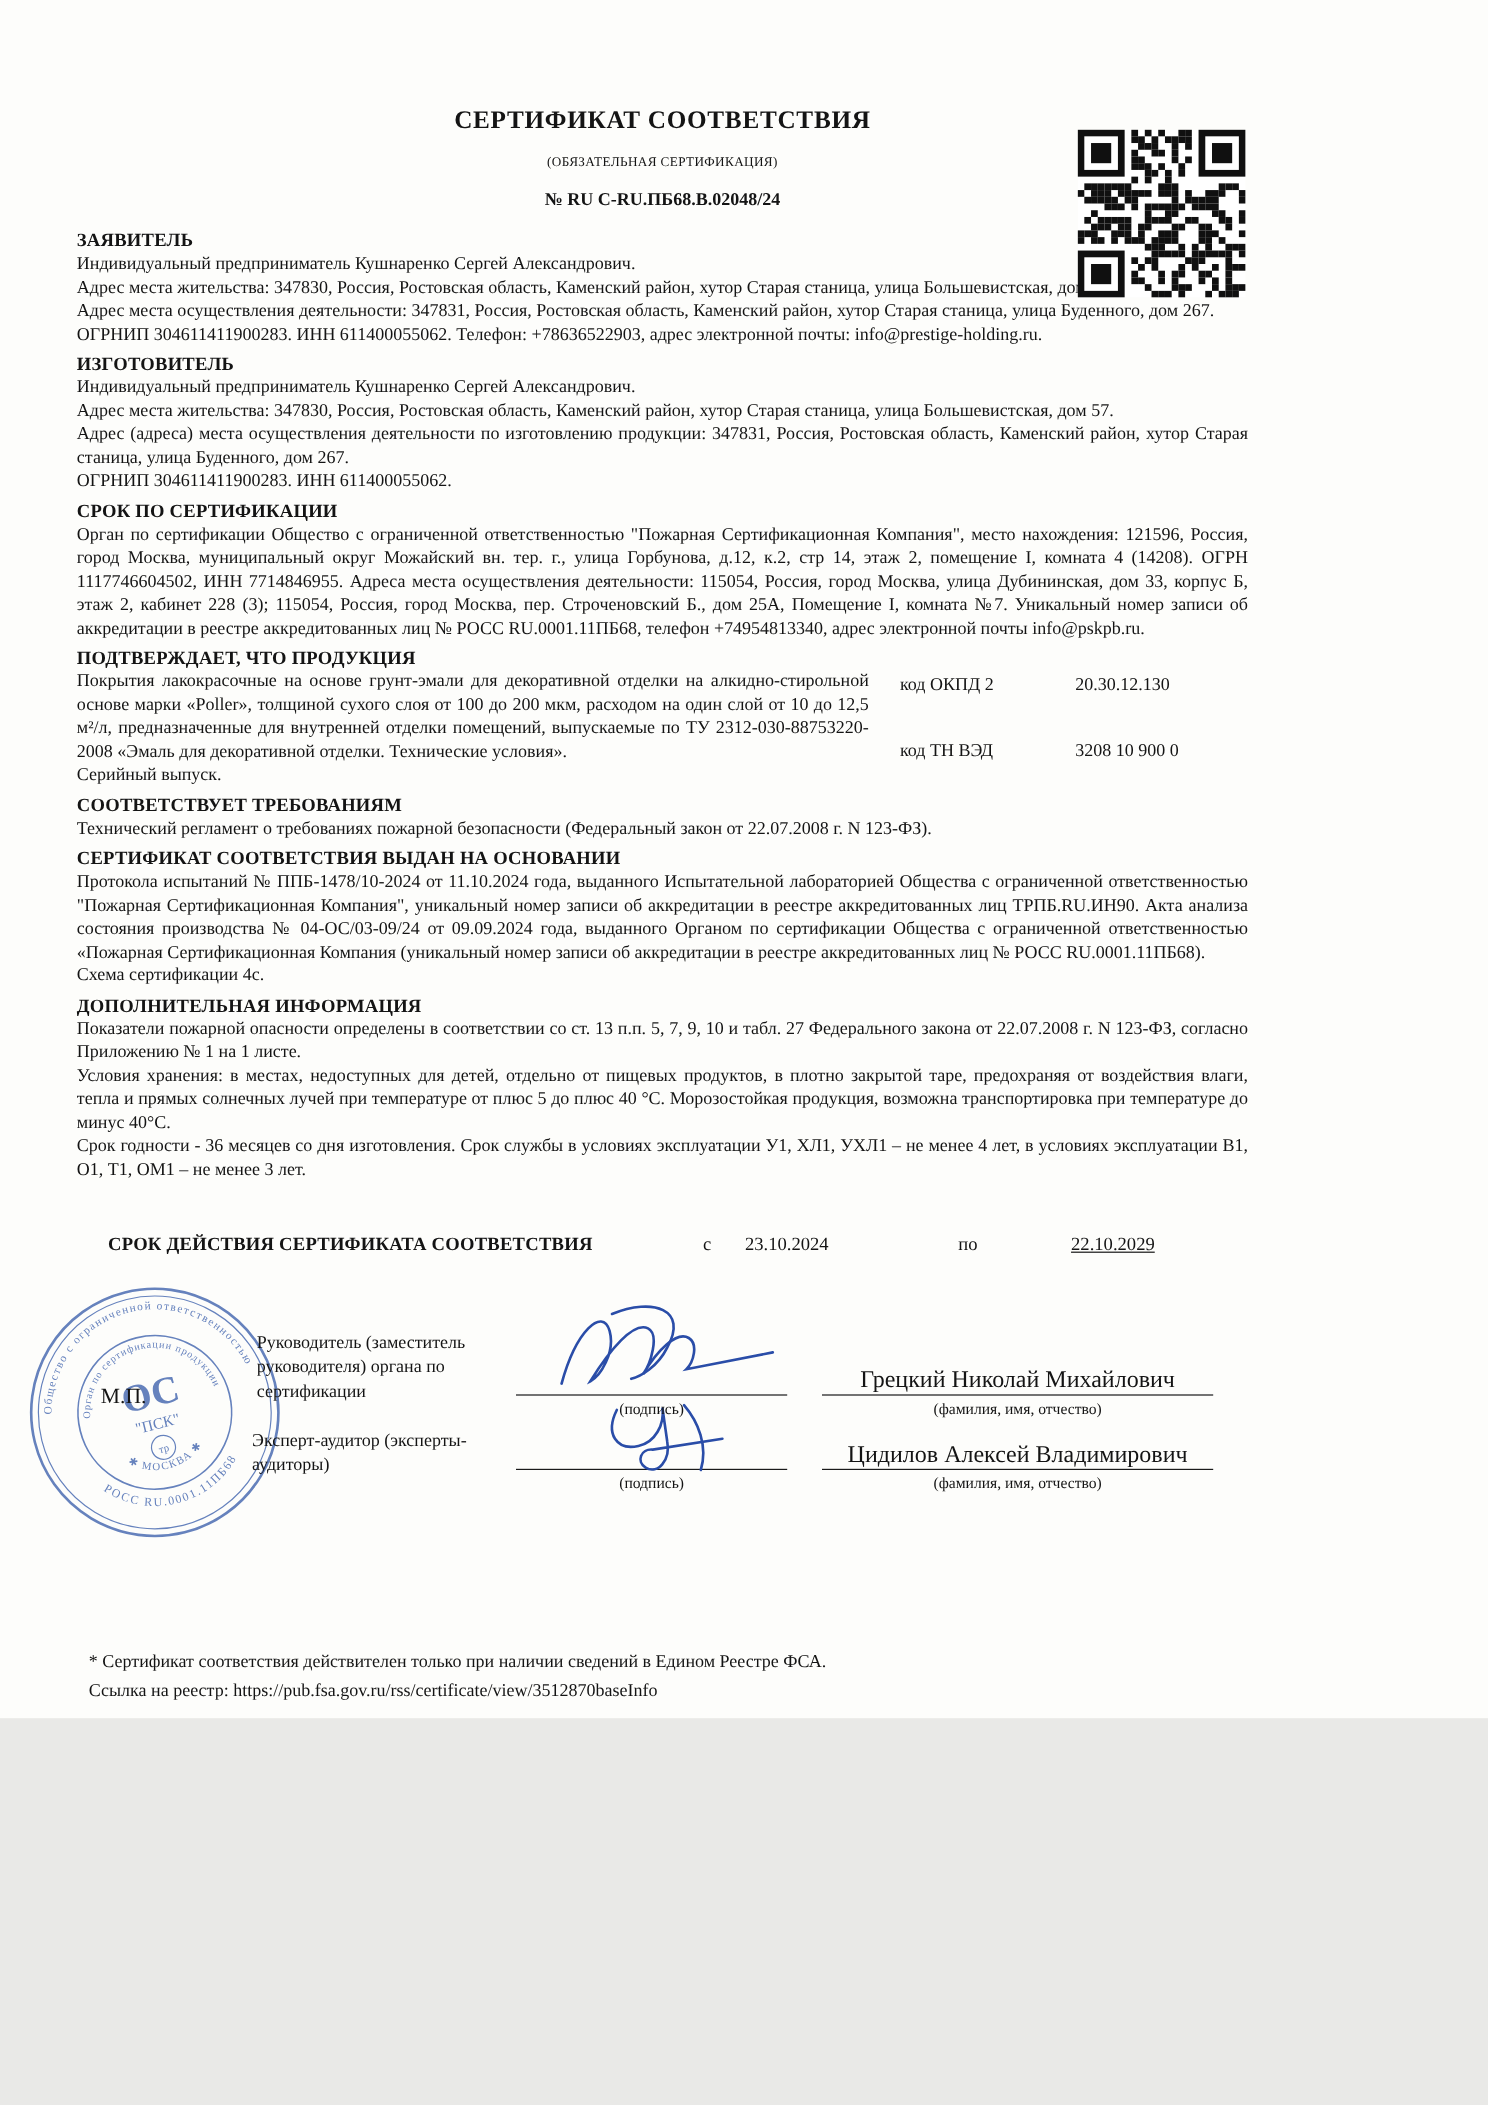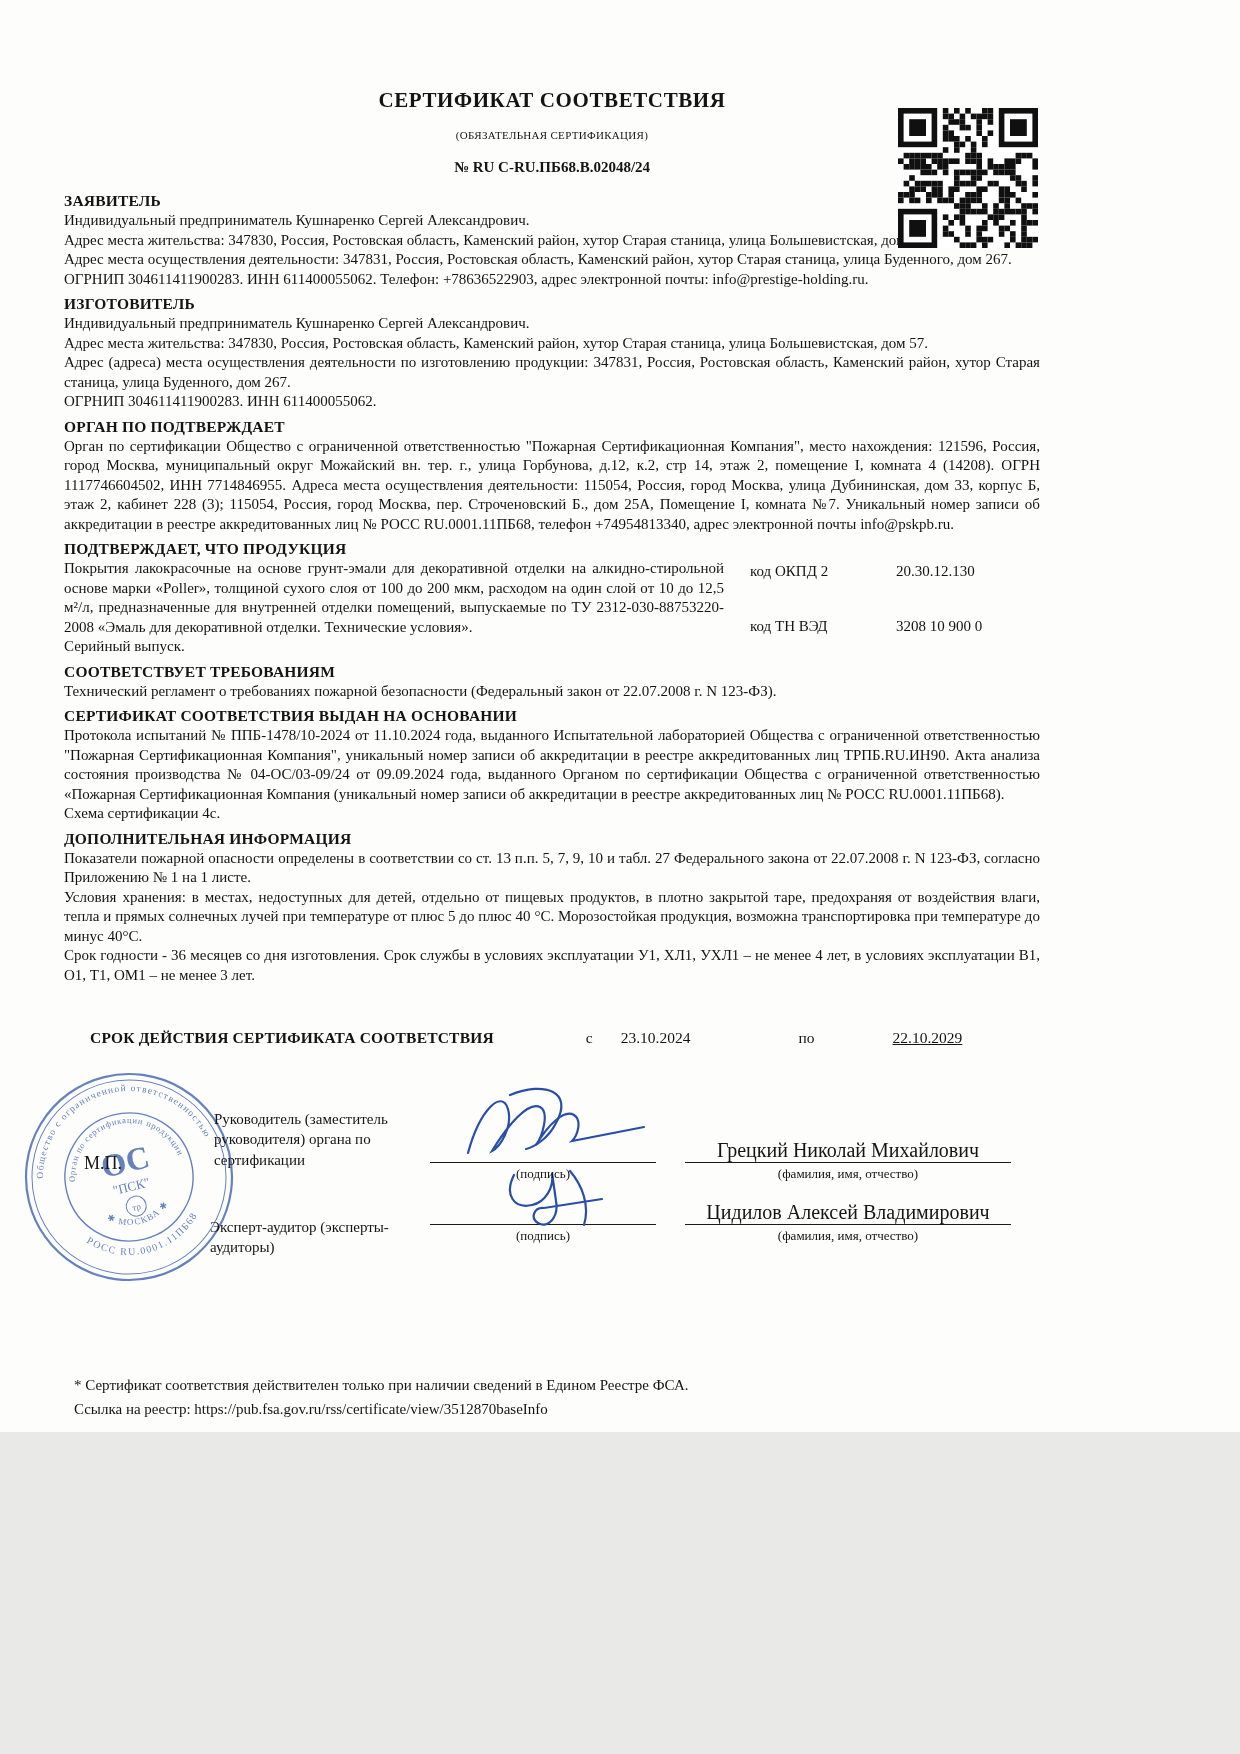--- a/index.html
+++ b/index.html
@@ -36,21 +36,21 @@
   .validity { display:flex; align-items:flex-end; margin-top:44px; font-size:15.5px; }
   .validity .v-label { font-weight:bold; margin-left:26px; letter-spacing:.2px; }
   .validity .v-from-label { margin-left:92px; }
   .validity .v-from { margin-left:28px; }
   .validity .v-to-label { margin-left:108px; }
   .validity .v-to { margin-left:78px;text-decoration:underline; }
   
   .signing { position:relative; height:252px; margin-top:58px; font-size:15px; }
   .mp { position:absolute; left:20px; top:48px; font-size:18px; }
   .role-head { position:absolute; left:150px; top:4px; width:218px; line-height:1.35; }
-  .role-expert { position:absolute; left:146px; top:86px; width:218px; line-height:1.35;margin-top:26px; }
+  .role-expert { position:absolute; left:146px; top:86px; width:218px; line-height:1.35; }
   .sig-line { position:absolute; border-bottom:1.4px solid #1a1a1a; }
   .line-sign-1 { left:366px; top:0; width:226px; height:58px; }
   .line-name-1 { left:621px; top:0; width:326px; height:58px; }
   .line-sign-2 { left:366px; top:62px; width:226px; height:58px; }
   .line-name-2 { left:621px; top:62px; width:326px; height:58px; }
   .caption { position:absolute; font-size:13px; text-align:center; }
   .cap-sign-1 { left:366px; top:61px; width:226px; }
   .cap-name-1 { left:621px; top:61px; width:326px; }
   .cap-sign-2 { left:366px; top:123px; width:226px; }
   .cap-name-2 { left:621px; top:123px; width:326px; }
@@ -322,21 +322,21 @@
 
   <section>
     <h2 class="sec-h">ИЗГОТОВИТЕЛЬ</h2>
     <p class="body-p">Индивидуальный предприниматель Кушнаренко Сергей Александрович.</p>
     <p class="body-p">Адрес места жительства: 347830, Россия, Ростовская область, Каменский район, хутор Старая станица, улица Большевистская, дом 57.</p>
     <p class="body-p">Адрес (адреса) места осуществления деятельности по изготовлению продукции: 347831, Россия, Ростовская область, Каменский район, хутор Старая станица, улица Буденного, дом 267.</p>
     <p class="body-p">ОГРНИП 304611411900283. ИНН 611400055062.</p>
   </section>
 
   <section>
-    <h2 class="sec-h">ОРГАН ПО ПОДТВЕРЖДАЕТ</h2>
+    <h2 class="sec-h">СРОК ПО СЕРТИФИКАЦИИ</h2>
     <p class="body-p">Орган по сертификации Общество с ограниченной ответственностью "Пожарная Сертификационная Компания", место нахождения: 121596, Россия, город Москва, муниципальный округ Можайский вн. тер. г., улица Горбунова, д.12, к.2, стр 14, этаж 2, помещение I, комната 4 (14208). ОГРН 1117746604502, ИНН 7714846955. Адреса места осуществления деятельности: 115054, Россия, город Москва, улица Дубининская, дом 33, корпус Б, этаж 2, кабинет 228 (3); 115054, Россия, город Москва, пер. Строченовский Б., дом 25А, Помещение I, комната №7. Уникальный номер записи об аккредитации в реестре аккредитованных лиц № РОСС RU.0001.11ПБ68, телефон +74954813340, адрес электронной почты info@pskpb.ru.</p>
   </section>
 
   <section>
     <h2 class="sec-h">ПОДТВЕРЖДАЕТ, ЧТО ПРОДУКЦИЯ</h2>
     <div class="product-row">
       <p class="body-p product-text">Покрытия лакокрасочные на основе грунт-эмали для декоративной отделки на алкидно-стирольной основе марки «Poller», толщиной сухого слоя от 100 до 200 мкм, расходом на один слой от 10 до 12,5 м²/л, предназначенные для внутренней отделки помещений, выпускаемые по ТУ 2312-030-88753220-2008 «Эмаль для декоративной отделки. Технические условия».</p>
       <div class="codes">
         <div class="code-row">
           <span class="c-label">код ОКПД 2</span>

